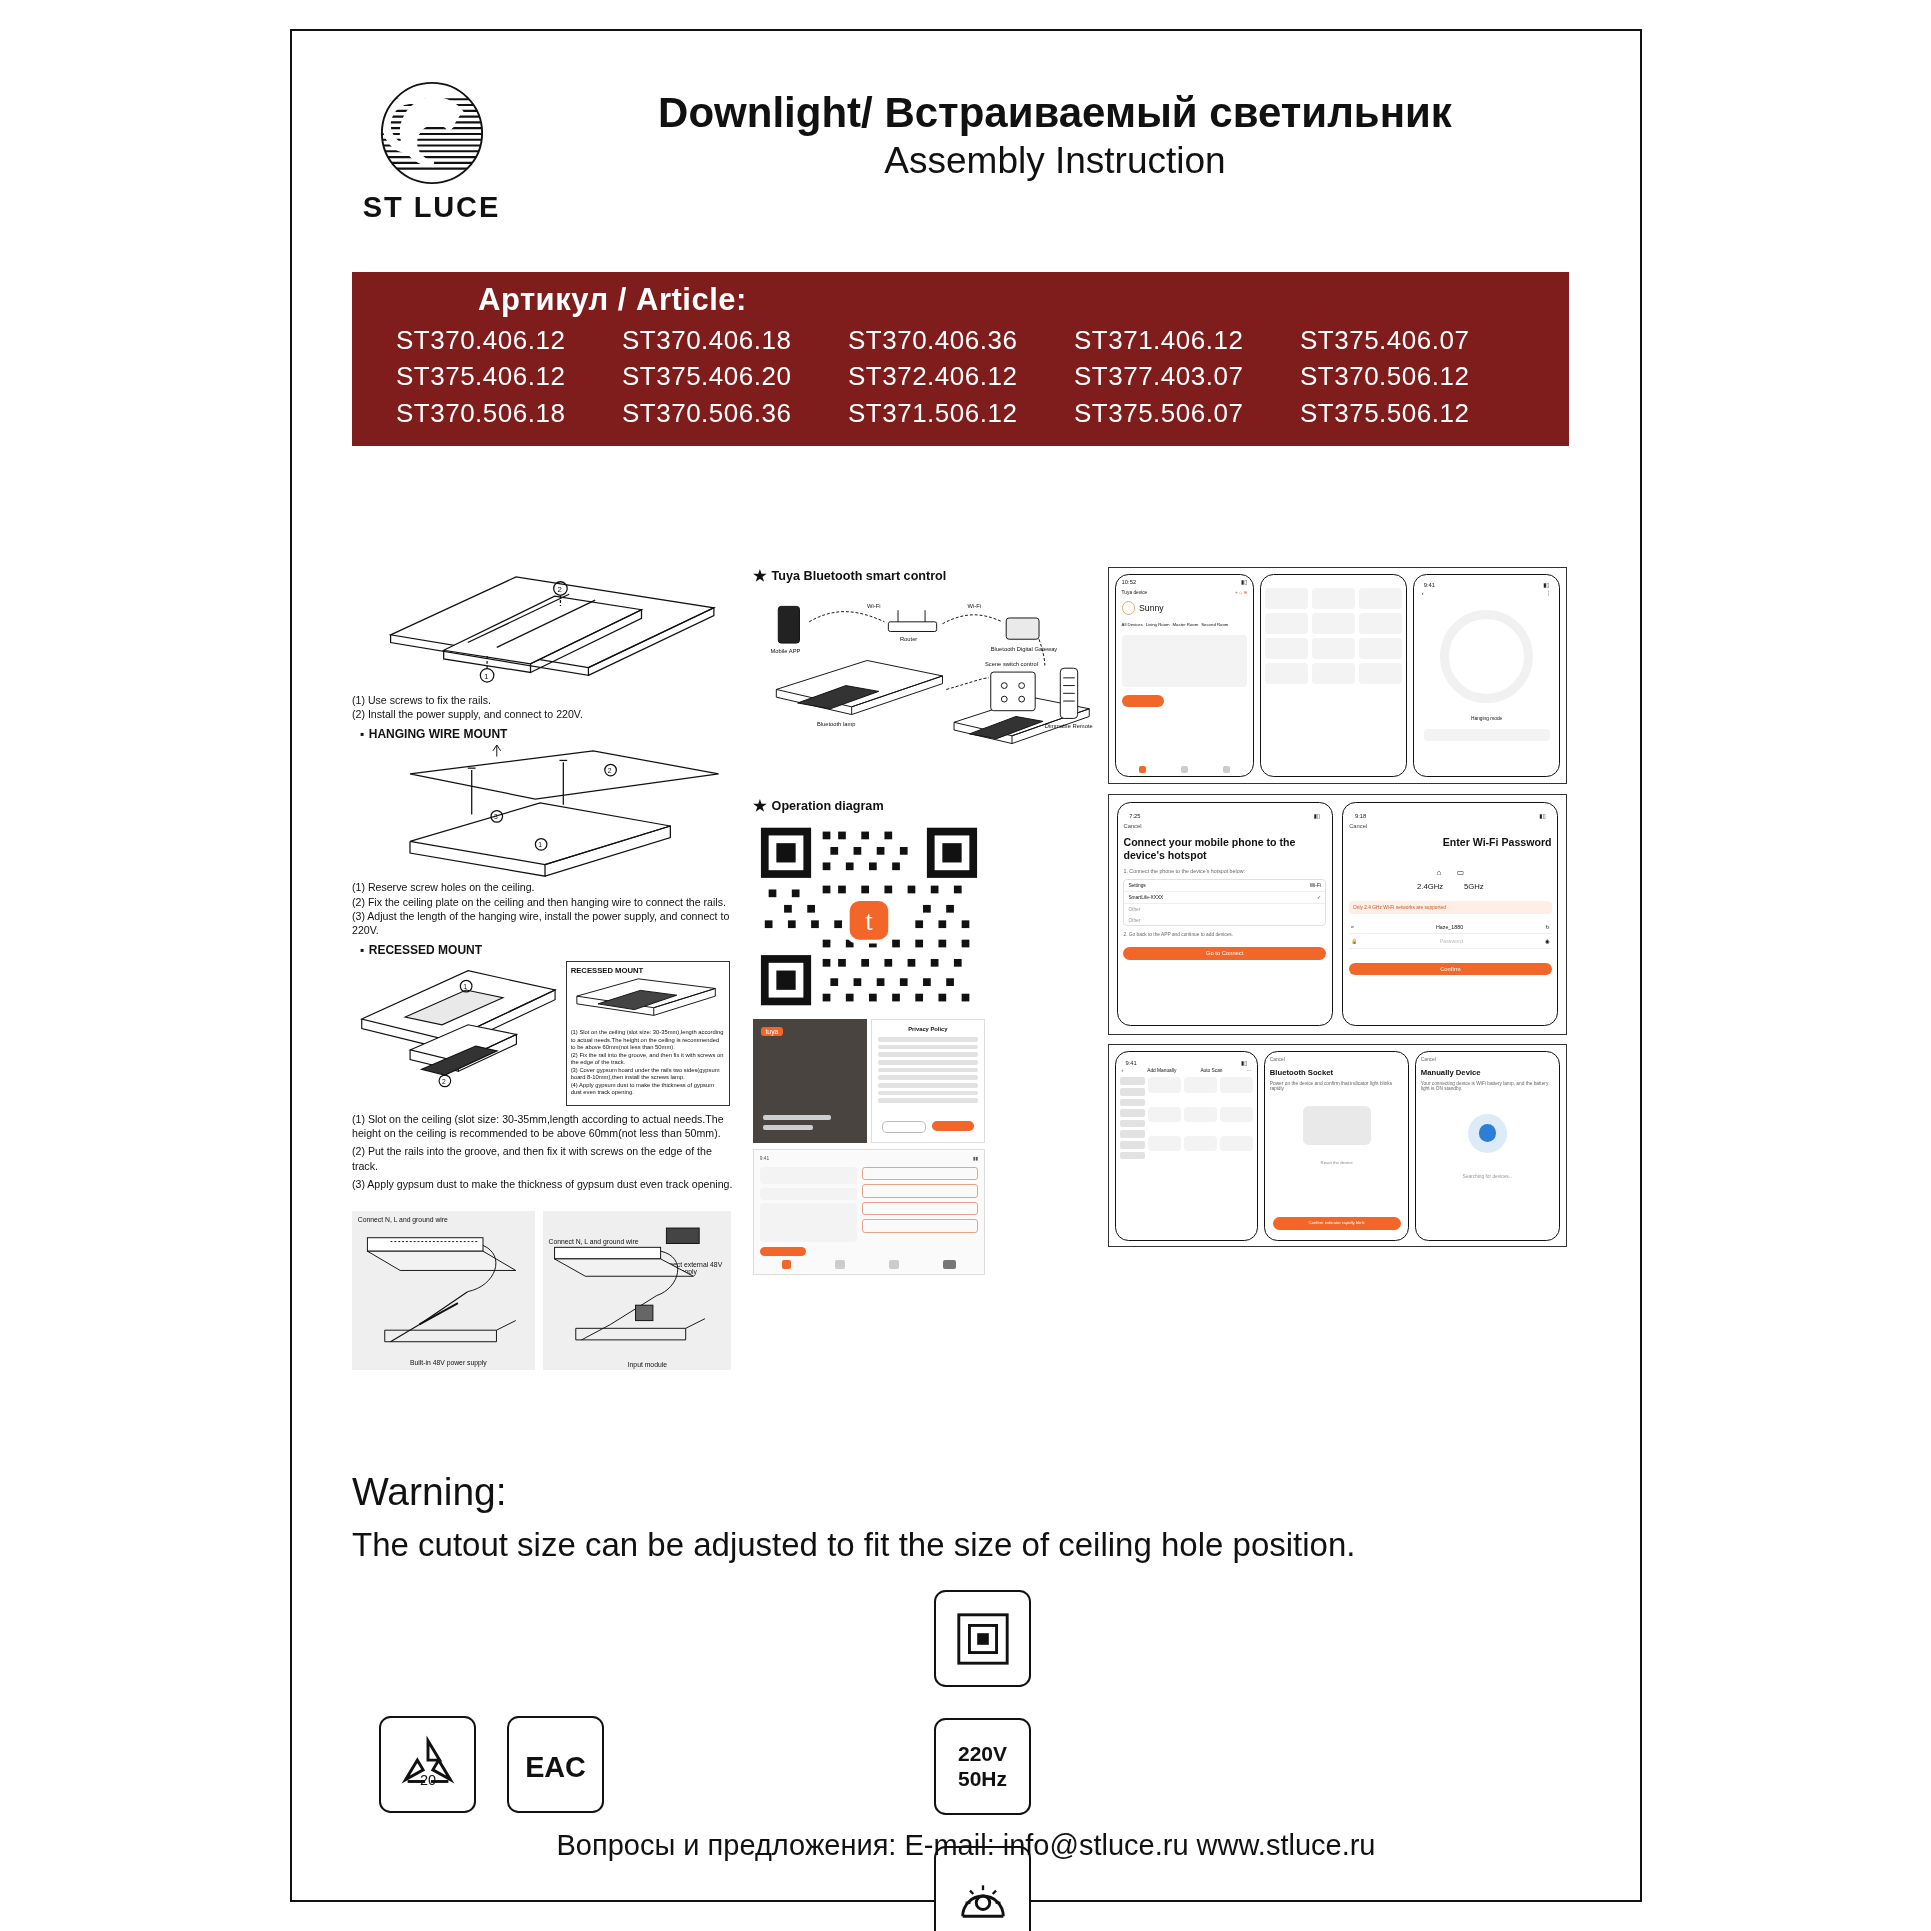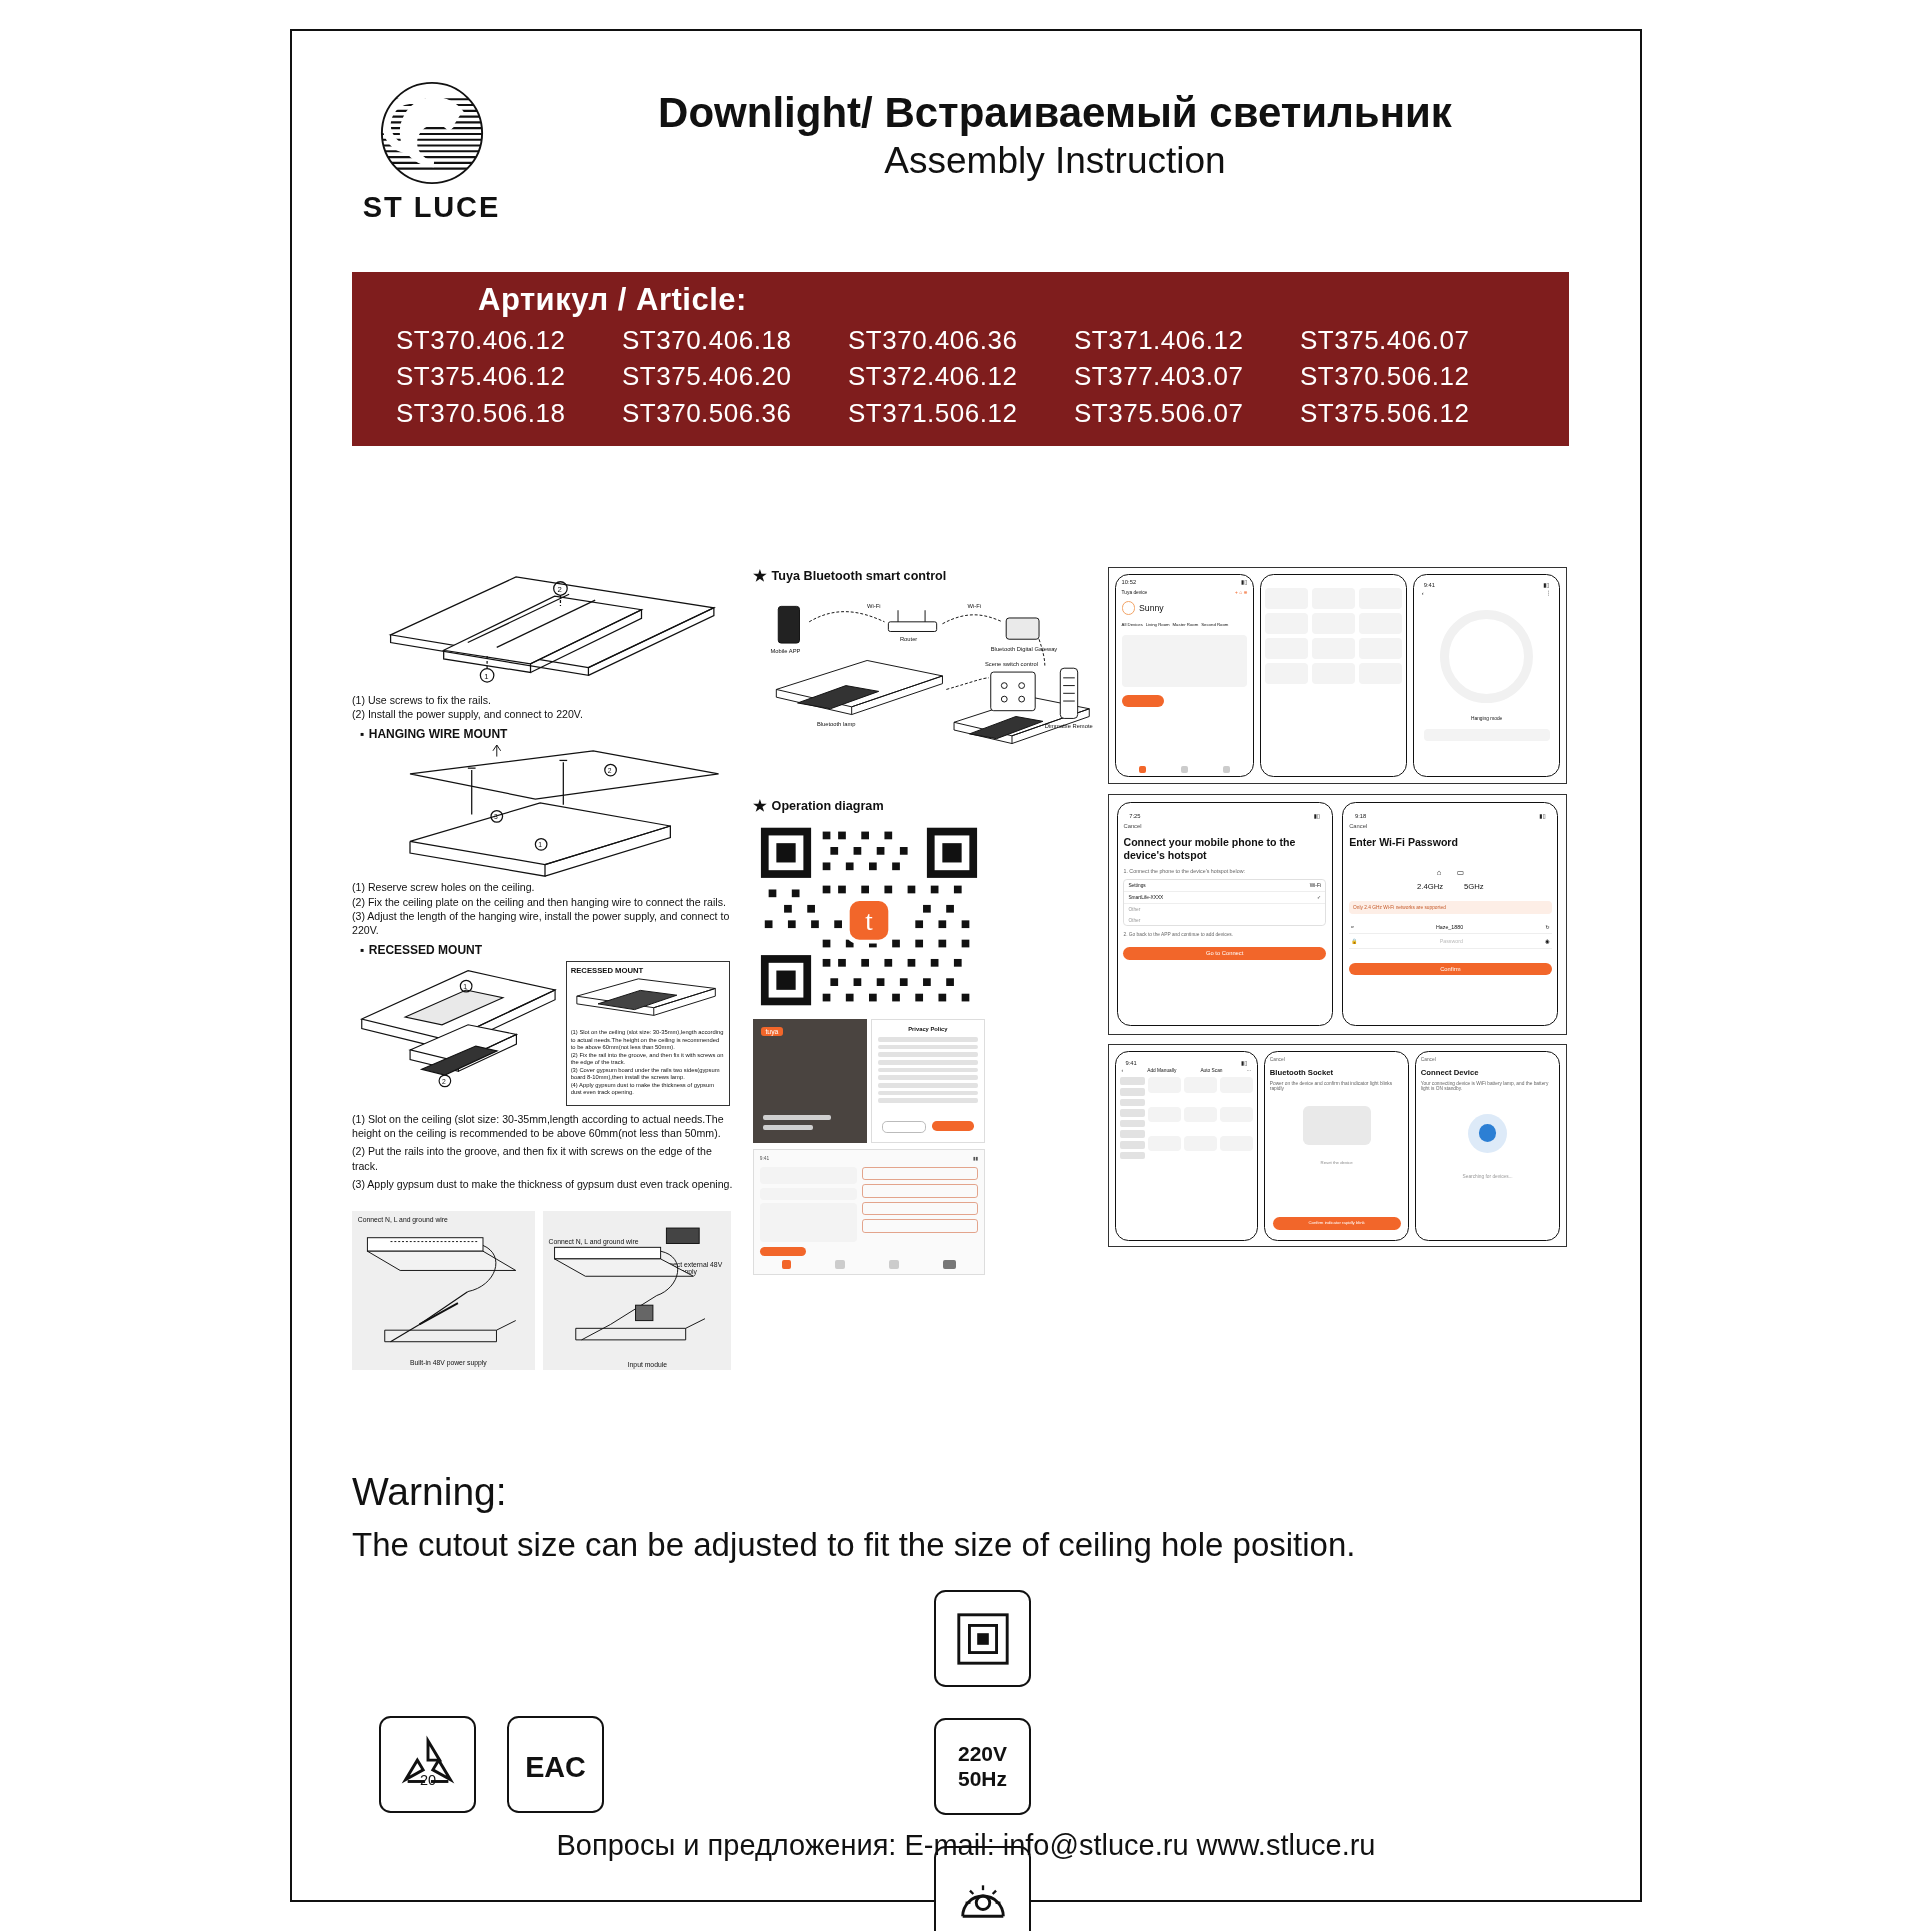--- a/index.html
+++ b/index.html
@@ -751,21 +751,21 @@
           <div style="font-size:4.8px; color:#666; margin-top:5.8px;">2. Go back to the APP and continue to add devices.</div>
           <div class="orange-btn" style="margin-top:9.7px; display:flex; align-items:center; justify-content:center; color:#fff; font-size:5.8px;">Go to Connect</div>
         </div>
 
         <div class="phone" style="flex:1; padding:5.8px; box-sizing:border-box;">
           <div class="phone-status">
             <span>9:18</span>
             <span>▮▯</span>
           </div>
           <div style="font-size:5.8px; color:#444; margin-top:1.9px;">Cancel</div>
-          <div style="font-size:10.6px; font-weight:bold; margin-top:7.7px;">Enter Wi-Fi Password</div>
+          <div style="font-size:10.6px; font-weight:bold; margin-top:7.7px;text-align:right;">Enter Wi-Fi Password</div>
           <div style="display:flex; justify-content:center; gap:15.4px; margin-top:19.3px; align-items:center;">
             <span style="font-size:7.7px;">⌂</span>
             <span style="font-size:7.7px;">▭</span>
           </div>
           <div style="display:flex; justify-content:center; gap:21px; margin-top:5.8px; font-size:7.7px;">
             <span>2.4GHz</span>
             <span>5GHz</span>
           </div>
           <div style="background:#fdeee6; border-radius:3.9px; padding:3.9px; font-size:4.8px; color:#c55a29; margin-top:9.7px;">Only 2.4 GHz Wi-Fi networks are supported</div>
           <div style="display:flex; justify-content:space-between; align-items:center; border-bottom:1px solid #eee; font-size:5.3px; padding:3.9px 1.9px; margin-top:5.8px;">
@@ -823,21 +823,21 @@
           <div style="font-size:4.8px; color:#666;">Cancel</div>
           <div style="font-size:7.7px; font-weight:bold; margin-top:5.8px;">Bluetooth Socket</div>
           <div style="font-size:4.8px; color:#666; margin-top:3.9px;">Power on the device and confirm that indicator light blinks rapidly</div>
           <div style="margin:15.4px auto; width:68px; height:39px; background:#e9e9e9; border-radius:5.8px;"></div>
           <div style="font-size:4.3px; text-align:center; color:#888;">Reset the device</div>
           <div class="orange-btn" style="position:absolute; left:7.7px; right:7.7px; bottom:9.7px; display:flex; align-items:center; justify-content:center; color:#fff; font-size:4.3px; text-align:center; line-height:1.1;">Confirm indicator rapidly blink</div>
         </div>
 
         <div class="phone" style="flex:1; padding:4.8px; box-sizing:border-box;">
           <div style="font-size:4.8px; color:#666;">Cancel</div>
-          <div style="font-size:7.7px; font-weight:bold; margin-top:5.8px;">Connect Device</div>
+          <div style="font-size:7.7px; font-weight:bold; margin-top:5.8px;">Manually Device</div>
           <div style="font-size:4.8px; color:#666; margin-top:3.9px;">Your connecting device is WiFi battery lamp, and the battery light is ON standby.</div>
           <div style="margin:23px auto 0 auto; width:39px; height:39px; border-radius:50%; background:#ddeaf8; display:flex; align-items:center; justify-content:center;">
             <span style="width:17.4px;height:17.4px;border-radius:50%;background:#2c7fd4;display:block;"></span>
           </div>
           <div style="font-size:4.8px; color:#999; text-align:center; margin-top:21px;">Searching for devices...</div>
         </div>
       </div>
     </div>
   </div>
 

